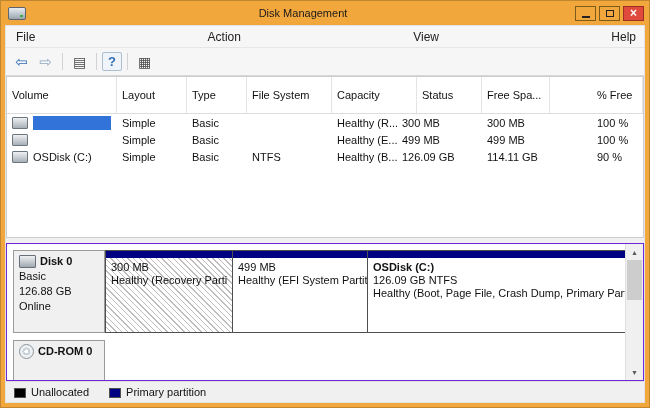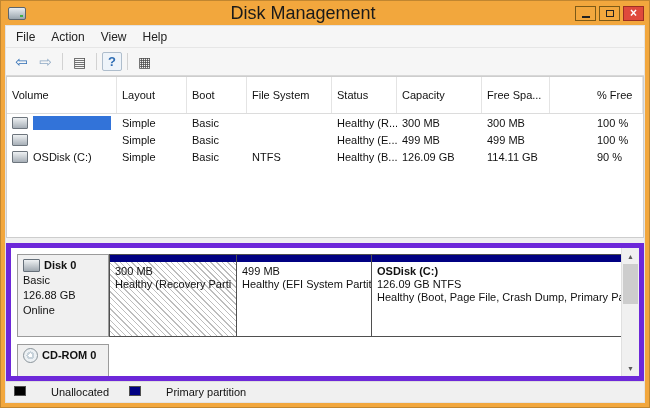--- a/index.html
+++ b/index.html
@@ -4,31 +4,31 @@
 <style>
   html,body{margin:0;padding:0;background:#d6d6d6;}
   body{font-family:"Liberation Sans",sans-serif;-webkit-font-smoothing:antialiased;}
   .window{width:650px;height:408px;box-sizing:border-box;background:#f2a73d;border:1px solid #c18630;
           padding:0 4px 4px;display:flex;flex-direction:column;}
   
   .titlebar{flex:0 0 24px;display:flex;align-items:center;}
   .title-icon{width:16px;height:11px;margin:0 5px 0 3px;background:linear-gradient(#e8edf1,#9aa5ae);
               border:1px solid #5c656d;border-radius:2px;position:relative;}
   .title-icon:after{content:"";position:absolute;right:2px;bottom:2px;width:3px;height:2px;background:#3fae49;}
-  .title-text{flex:1;text-align:center;font-size:18px;color:#1a1a1a;}
+  .title-text{flex:1;text-align:center;font-size:11px;color:#1a1a1a;}
   .win-controls{display:flex;gap:3px;margin-right:1px;}
   .win-btn{width:21px;height:15px;box-sizing:border-box;border:1px solid #7c5a17;display:flex;
            align-items:center;justify-content:center;background:transparent;cursor:default;}
   .glyph-min{width:8px;height:2px;background:#222;margin-top:7px;}
   .glyph-max{width:8px;height:7px;border:1px solid #222;box-sizing:border-box;}
   .win-btn.close{background:#df4a3c;border-color:#9c2f23;color:#fff;font-size:12px;font-weight:bold;line-height:1;}
   
   .client{flex:1;min-height:0;background:#f0f0f0;display:flex;flex-direction:column;border:1px solid #e3e3e3;}
   .menubar{flex:0 0 21px;background:#f6f6f6;border-bottom:1px solid #e6e6e6;display:flex;align-items:center;
-           font-size:12px;color:#222;padding-left:2px;}
+           font-size:12px;color:#222;padding-left:2px;justify-content:space-between;}
   .menu-item{padding:2px 8px;}
   .toolbar{flex:0 0 27px;background:#f6f6f6;border-bottom:1px solid #d8d8d8;display:flex;align-items:center;
            padding:0 4px;gap:1px;}
   .tb-btn{width:23px;height:21px;display:flex;align-items:center;justify-content:center;font-size:14px;color:#4a4a4a;}
   .tb-btn.arrow{color:#2e6db4;font-size:15px;}
   .tb-btn.arrow.dim{color:#8fa9c4;}
   .tb-btn.help{color:#2e6db4;font-weight:bold;font-size:13px;border:1px solid #aebdcc;border-radius:2px;
                width:18px;height:17px;background:#eef4fa;}
   .tb-sep{width:1px;height:17px;background:#d2d2d2;margin:0 4px;}
   
@@ -40,21 +40,21 @@
   .vrow{display:flex;flex:0 0 17px;align-items:center;}
   .vc{box-sizing:border-box;padding:0 5px;white-space:nowrap;overflow:hidden;display:flex;align-items:center;}
   .w-volume{width:110px;}.w-layout{width:70px;}.w-type{width:60px;}.w-fs{width:85px;}
   .w-status{width:65px;}.w-capacity{width:85px;}.w-free{width:68px;}.w-pct{flex:1;margin-left:42px;}
   .vol-icon{display:inline-block;width:14px;height:10px;flex:0 0 14px;background:linear-gradient(#eef1f3,#a7afb7);
             border:1px solid #6d757d;border-radius:1px;margin-right:5px;}
   .sel-rect{display:inline-block;width:78px;height:14px;background:#3273d9;}
   .vfill{flex:1;background:#fff;}
   .splitter{flex:0 0 5px;background:#f0f0f0;}
   
-  .graph-panel{flex:1;min-height:0;background:#fff;border:5px solid #6d28d9;position:relative;
+  .graph-panel{flex:1;min-height:0;background:#fff;border:1px solid #6d28d9;position:relative;
                padding:6px 22px 0 6px;overflow:hidden;font-size:11px;color:#111;}
   .disk-row{display:flex;margin-bottom:7px;}
   .disk-label{width:92px;flex:0 0 92px;box-sizing:border-box;background:#f0f0f0;border:1px solid #9b9b9b;
               padding:3px 5px;line-height:15px;}
   .dl-title{display:flex;align-items:center;font-weight:bold;}
   .hdd-icon{display:inline-block;width:15px;height:11px;background:linear-gradient(#eef1f3,#9fa8b0);
             border:1px solid #66707a;border-radius:1px;margin-right:4px;}
   .cd-icon{display:inline-block;width:13px;height:13px;border-radius:50%;margin-right:4px;border:1px solid #8a949b;
            background:radial-gradient(circle,#ffffff 0 2px,#c7d2da 2px 4px,#edf1f4 4px 7px);}
   .partition{box-sizing:border-box;border:1px solid #4f4f4f;margin-left:-1px;display:flex;flex-direction:column;background:#fff;}
@@ -66,21 +66,21 @@
   .partition.selected .part-body{background:repeating-linear-gradient(45deg,#ffffff 0px,#ffffff 3px,#bdbdbd 3px,#bdbdbd 4px);}
   
   .vscroll{position:absolute;top:0;right:0;bottom:0;width:17px;background:#f0f0f0;border-left:1px solid #e0e0e0;
            display:flex;flex-direction:column;align-items:stretch;}
   .sb-btn{flex:0 0 16px;display:flex;align-items:center;justify-content:center;font-size:7px;color:#5a5a5a;}
   .sb-thumb{flex:0 0 40px;background:#cdcdcd;margin:0 1px;}
   .sb-track{flex:1;}
   
   .legend{flex:0 0 20px;background:#f0f0f0;border-top:1px solid #dedede;display:flex;align-items:center;
           padding:0 8px;gap:20px;font-size:11px;color:#111;}
-  .legend-item{display:flex;align-items:flex-start;gap:20px;}
+  .legend-item{display:flex;align-items:flex-end;}
   .swatch{width:12px;height:10px;display:inline-block;margin-right:5px;border:1px solid #4f4f4f;box-sizing:border-box;}
 </style>
 </head>
 <body>
 
 <div class="window">
 
   <div class="titlebar">
     <span class="title-icon"></span>
     <span class="title-text">Disk Management</span>
@@ -112,24 +112,24 @@
       <span class="tb-sep"></span>
       <span class="tb-btn help">?</span>
       <span class="tb-sep"></span>
       <span class="tb-btn">▦</span>
     </div>
 
     <div class="volume-panel">
       <div class="vheader">
         <span class="vh w-volume">Volume</span>
         <span class="vh w-layout">Layout</span>
-        <span class="vh w-type">Boot</span>
+        <span class="vh w-type">Type</span>
         <span class="vh w-fs">File System</span>
+        <span class="vh w-capacity">Capacity</span>
         <span class="vh w-status">Status</span>
-        <span class="vh w-capacity">Capacity</span>
         <span class="vh w-free">Free Spa...</span>
         <span class="vh w-pct">% Free</span>
       </div>
 
       <div class="vrow">
         <span class="vc w-volume">
             <span class="vol-icon"></span>
             <span class="sel-rect"><span></span></span>
           </span>
         <span class="vc w-layout">Simple</span>

